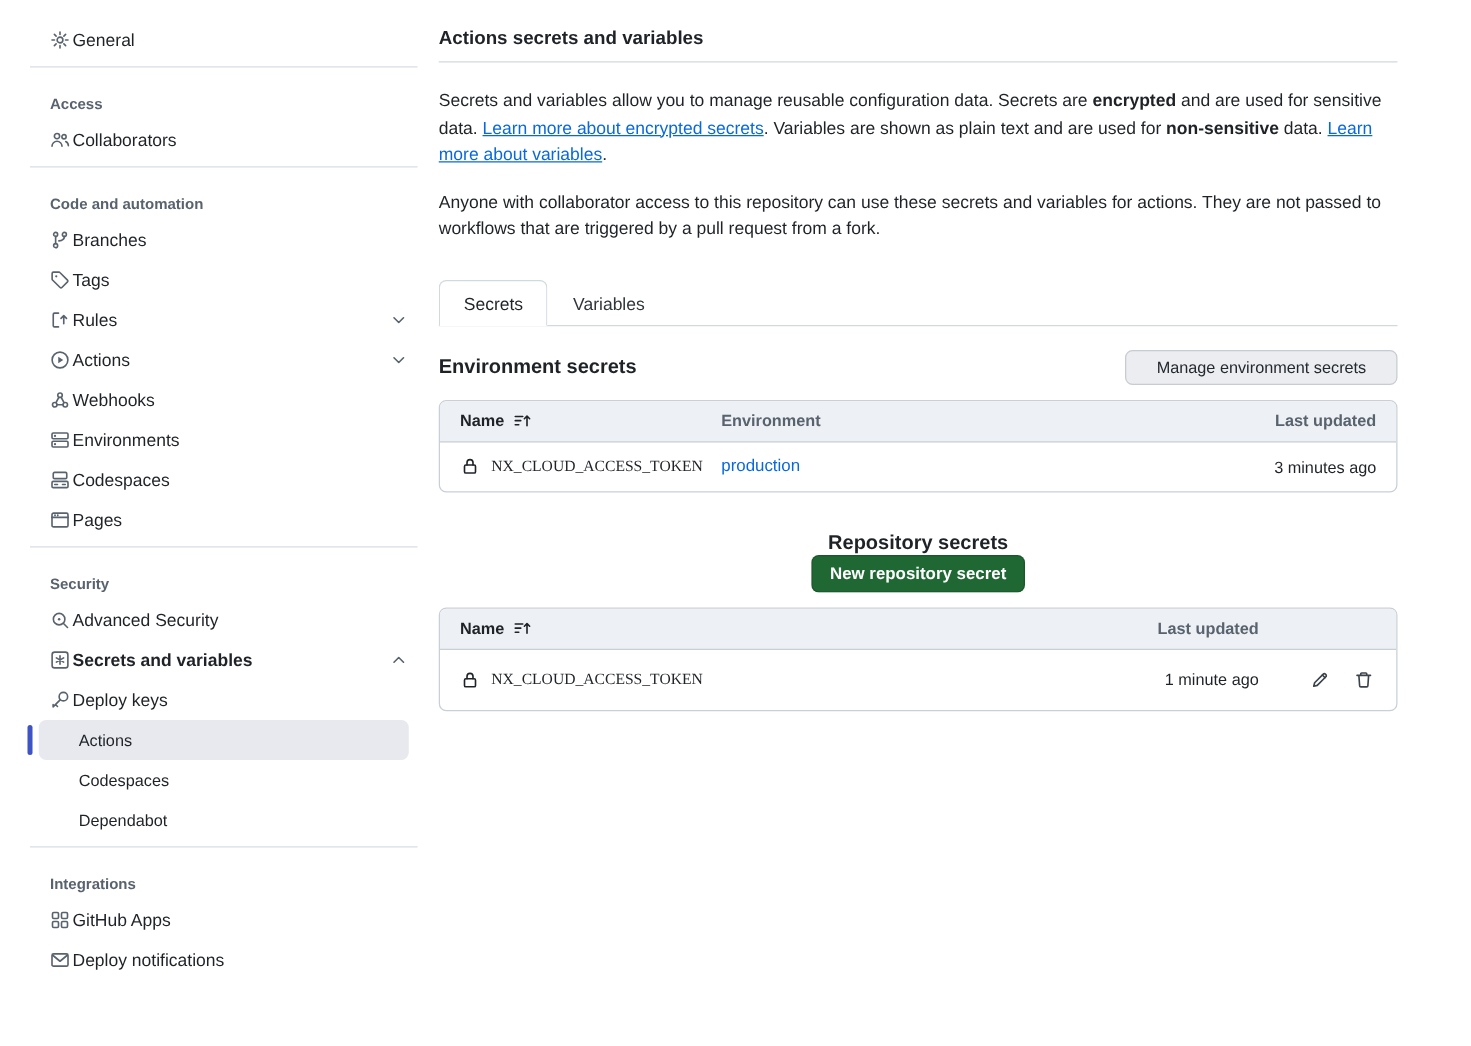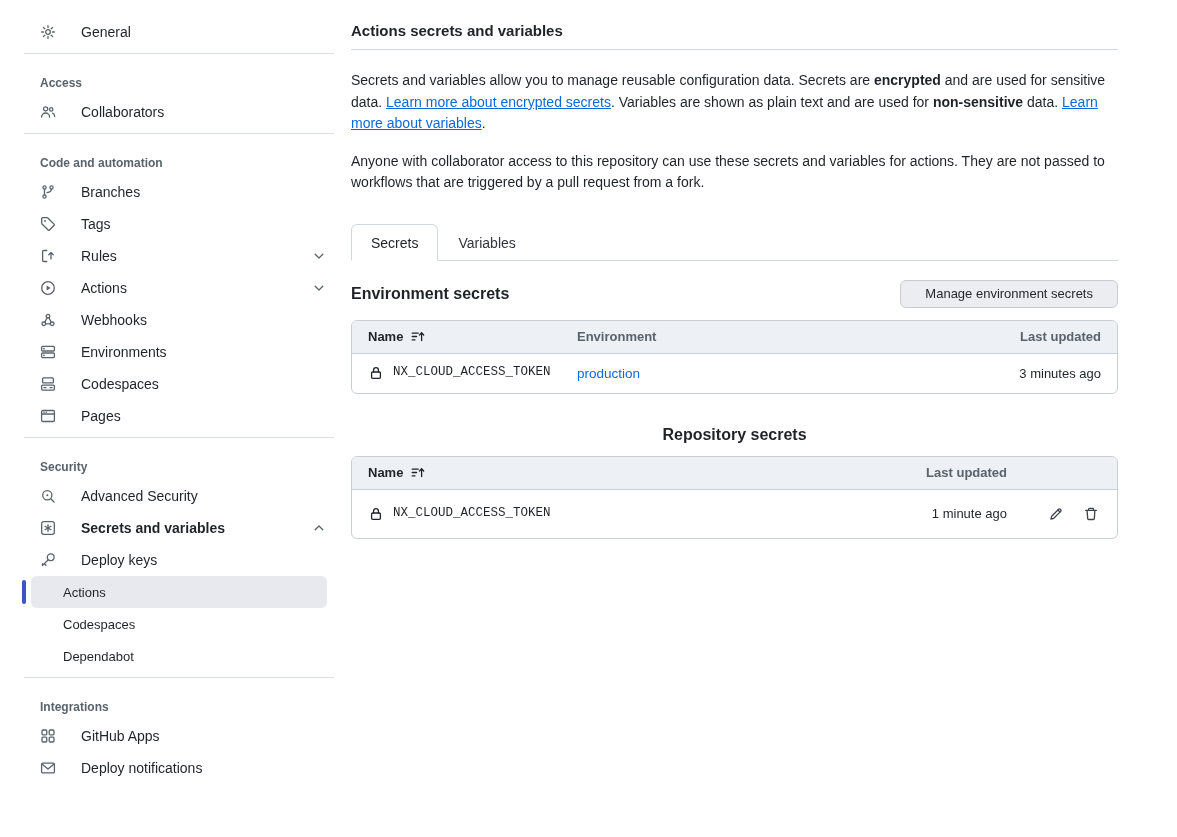--- a/index.html
+++ b/index.html
@@ -14,21 +14,21 @@
   }
   *{box-sizing:border-box;}
   html,body{margin:0;padding:0;}
   body{
     width:1177px;height:837px;overflow:hidden;background:#fff;
     font-family:"Liberation Sans",sans-serif;color:var(--text);
     display:flex;
   }
   
   .sidebar{flex:0 0 351px;width:351px;padding-top:16px;}
-  .nav-item{display:flex;align-items:center;height:32px;padding:0 24px 0 40px;gap:25px;font-size:14px;cursor:pointer;}
+  .nav-item{display:flex;align-items:center;height:32px;padding:0 24px 0 40px;gap:2px;font-size:14px;cursor:pointer;}
   .nav-item .svg-i{color:var(--muted);}
   .nav-item.bold .nav-label{font-weight:700;}
   .nav-chevron{margin-left:auto;color:var(--muted);width:16px;height:16px;display:inline-flex;}
   .nav-label{white-space:nowrap;}
   .nav-header{margin-top:16px;height:26px;display:flex;align-items:center;padding-left:40px;
     font-size:12px;font-weight:700;color:var(--muted);}
   .nav-divider{border-top:1px solid #d8dee4;margin:5px 17px 0 24px;height:0;}
   .nav-subitem{position:relative;height:32px;margin:0 24px 0 31px;display:flex;align-items:center;
     padding-left:32px;font-size:13px;border-radius:6px;cursor:pointer;}
   .nav-subitem.selected{background:#e7e9ee;}
@@ -55,21 +55,21 @@
     color:#fff;font-weight:700;font-size:13.5px;}
   .table{margin-top:12px;border:1px solid var(--tbl-border);border-radius:6px;overflow:hidden;background:#fff;}
   .t-head{background:var(--tbl-head);border-bottom:1px solid var(--tbl-border);height:33px;}
   .grid3{display:grid;grid-template-columns:209px 1fr 170px;align-items:center;padding:0 16px;}
   .gridR{display:grid;grid-template-columns:1fr 150px 94px;align-items:center;padding:0 16px;}
   .th{font-size:13px;font-weight:600;color:var(--muted);}
   .th.first{color:var(--text);display:flex;align-items:center;gap:7px;}
   .right{text-align:right;}
   .env-row{height:39px;}
   .repo-row{height:48px;}
-  .td.name{display:flex;align-items:flex-start;gap:9px;font-family:Liberation Mono, monospace;font-size:12.5px;color:var(--text);}
+  .td.name{display:flex;align-items:center;gap:9px;font-family:Liberation Serif, serif;font-size:12.5px;color:var(--text);}
   .td.time{font-size:13px;color:var(--text);}
   .cell-link{color:var(--link);font-size:13.5px;text-decoration:none;cursor:pointer;}
   .actions-cell{display:flex;justify-content:flex-end;gap:15px;}
   .icon-btn{background:none;border:none;padding:2px;cursor:pointer;color:#3b434b;display:inline-flex;}
   .svg-i{display:inline-flex;width:16px;height:16px;flex:0 0 16px;}
   .svg-i svg{width:100%;height:100%;}
   .lock{color:var(--text);}
 </style>
 </head>
 <body>
@@ -294,20 +294,21 @@
           </span>
           <span>NX_CLOUD_ACCESS_TOKEN</span>
         </div>
         <div class="td"><a class="cell-link">production</a></div>
         <div class="td time right">3 minutes ago</div>
       </div>
     </div>
 
   <div class="section-head repo">
     <h2>Repository secrets</h2>
+    <button class="btn btn-green">New repository secret</button>
   </div>
   <div class="table" id="repo-table">
       <div class="t-head gridR">
         <div class="th first">
           <span>Name</span>
           <span class="svg-i">
             <svg viewBox="0 0 16 16" fill="none" stroke="currentColor" stroke-width="1.3" stroke-linecap="round" stroke-linejoin="round">
               <path d="M2.2 4.2h6M2.2 7.5h4.4M2.2 10.8h2.8M11.6 11.5V4M9.5 6L11.6 3.8 13.7 6"></path>
             </svg>
           </span>

